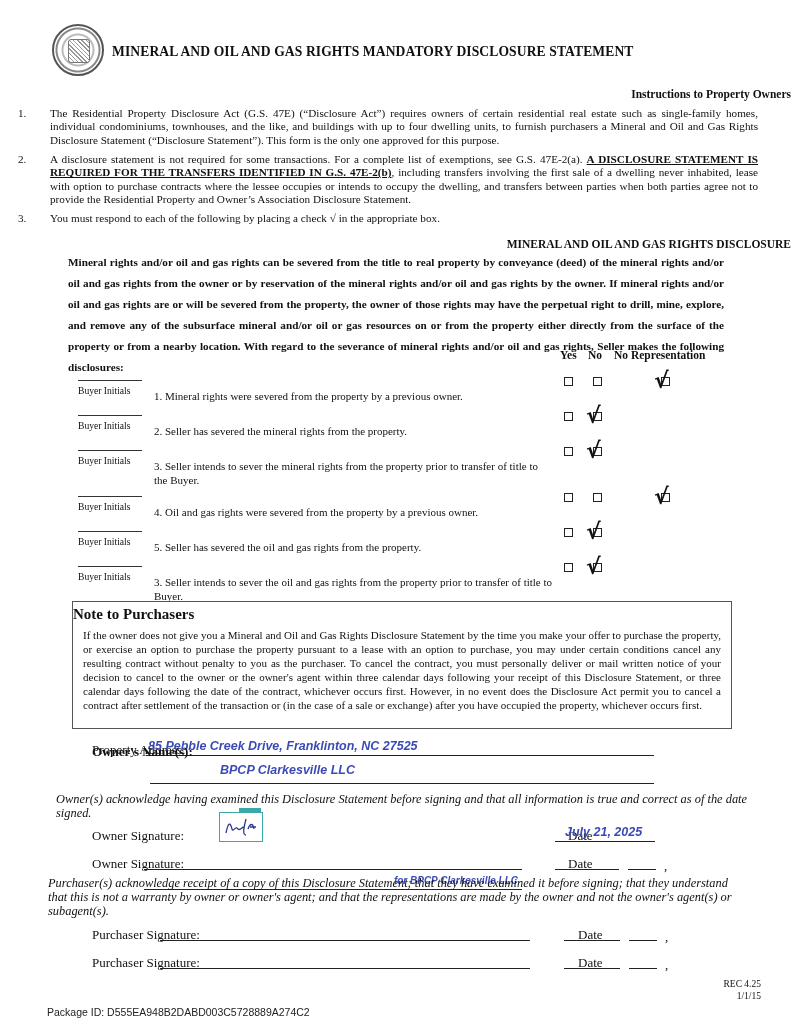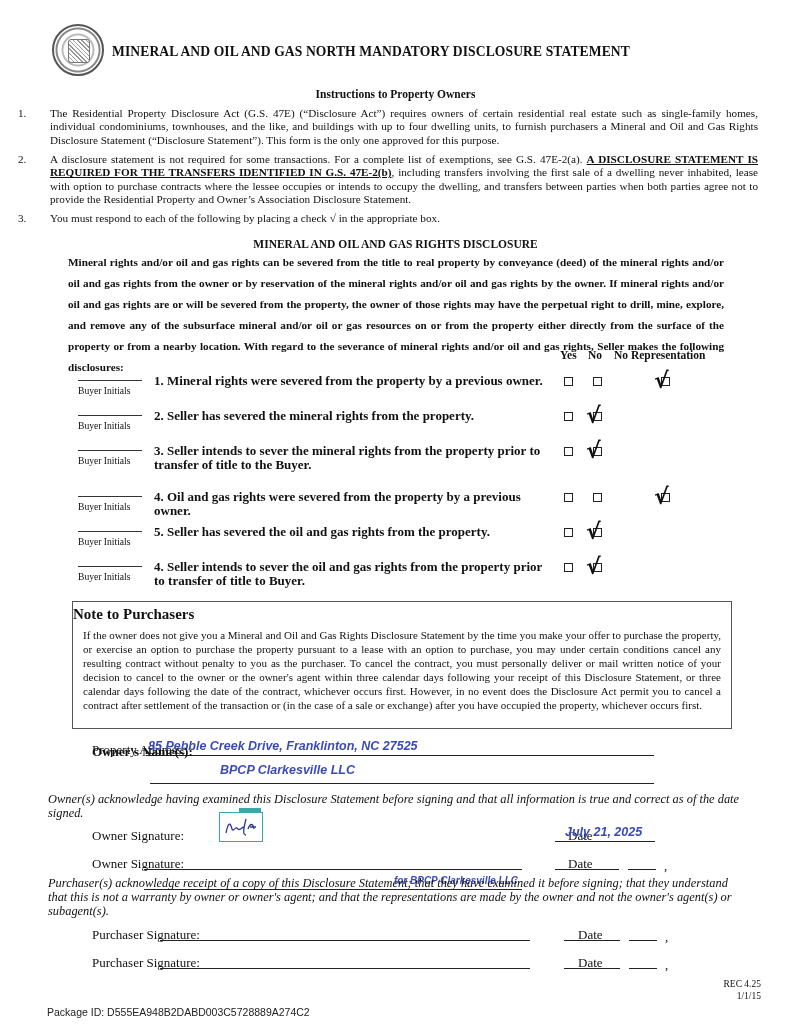--- a/index.html
+++ b/index.html
@@ -4,34 +4,34 @@
 <style>
   html, body { margin: 0; padding: 0; background: #ffffff; }
   body { width: 791px; height: 1024px; position: relative; overflow: hidden;
     font-family: "Liberation Serif", "DejaVu Serif", serif; color: #111; }
   .abs { position: absolute; }
   .seal { left: 52px; top: 24px; width: 52px; height: 52px; border-radius: 50%;
     border: 2px solid #555; box-sizing: border-box; background:
     radial-gradient(circle at 50% 50%, #fff 0 14px, #bbb 15px 16px, #fff 17px 20px, #888 21px 22px, #fff 23px); }
   .seal-inner { position:absolute; left:14px; top:13px; width:20px; height:22px; border:1px solid #777; border-radius:3px; background: repeating-linear-gradient(45deg,#999 0 1px,#fff 1px 3px); }
   .title { left: 112px; top: 44px; font-weight: bold; font-size: 13.6px; line-height: 16px; letter-spacing: 0.1px; }
-  .center-h { text-align: center; font-weight: bold; }
+  .center-h { text-align: right; font-weight: bold; }
   .instr-title { left: 0; width: 791px; top: 88px; font-size: 11.5px; }
   .list { left: 18px; width: 740px; font-size: 11.2px; line-height: 13.4px; }
   .list .num { position: absolute; left: 0; }
   .list .txt { margin-left: 32px; display: block; text-align: justify; }
   .u-bold { font-weight: bold; text-decoration: underline; }
   .disc-title { left: 0; width: 791px; top: 238px; font-size: 11.5px; }
   .disc-body { left: 68px; width: 656px; top: 252px; font-size: 11.2px; line-height: 21px; font-weight: bold; text-align: justify; }
   .col-h { top: 349px; font-size: 11.5px; font-weight: bold; }
   .row { left: 78px; width: 660px; height: 34px; }
   .initials { position: absolute; left: 0; top: 0; width: 64px; }
   .initials .line { border-top: 1px solid #333; width: 64px; height: 0; margin-top: 6px; }
   .initials .lbl { font-size: 9.6px; font-weight: normal; margin-top: 4px; white-space: nowrap; }
-  .q { position: absolute; left: 76px; top: 0; width: 400px; font-size: 13px; line-height: 13.5px; font-weight: bold; }
+  .q { position: absolute; left: 76px; top: 16px; width: 400px; font-size: 11px; line-height: 13.5px; font-weight: normal; }
   .box { position: absolute; width: 9px; height: 9px; border: 1px solid #222; box-sizing: border-box; }
   .check { position: absolute; font-size: 22px; line-height: 20px; font-weight: bold; font-family: "DejaVu Sans", sans-serif; }
   .note { left: 72px; top: 601px; width: 660px; height: 128px; border: 1.5px solid #555; box-sizing: border-box; }
   .note-title { position: absolute; left: 0; width: 100%; top: 4px; text-align: left; font-size: 15px; font-weight: bold; }
   .note-body { position: absolute; left: 10px; width: 638px; top: 26px; font-size: 11px; line-height: 14px; text-align: justify; }
   .field-lbl { font-size: 13px; margin-left: 44px; }
   .uline { border-bottom: 1px solid #222; height: 14px; }
   .blue { color: #3b4bb5; font-family: "Liberation Sans", "DejaVu Sans", sans-serif; font-style: italic; font-weight: bold; text-align: center; }
   .ital { font-style: italic; font-size: 12.4px; line-height: 14px; }
   .stamp { left: 219px; top: 812px; width: 44px; height: 30px; border: 1px solid #3aa8a8; box-sizing: border-box; }
@@ -39,21 +39,21 @@
   .footer-id { left: 38px; top: 1006px; font-family: "Liberation Sans", "DejaVu Sans", sans-serif; font-size: 10.5px; color: #222; padding-left: 9px; }
   .rev { right: 30px; top: 978px; font-size: 9.5px; line-height: 12px; text-align: right; }
 </style>
 </head>
 <body>
 
 <div class="abs seal">
     <div class="seal-inner"></div>
   </div>
 <div class="abs title">
-  <div>MINERAL AND OIL AND GAS NORTH MANDATORY DISCLOSURE STATEMENT</div>
+  <div>MINERAL AND OIL AND GAS RIGHTS MANDATORY DISCLOSURE STATEMENT</div>
 </div>
 
 <div class="abs center-h instr-title">Instructions to Property Owners</div>
 
 <div class="abs list" style="top:107px;">
   <span class="num">1.</span>
   <span class="txt">The Residential Property Disclosure Act (G.S. 47E) (“Disclosure Act”) requires owners of certain residential real estate such as single-family homes, individual condominiums, townhouses, and the like, and buildings with up to four dwelling units, to furnish purchasers a Mineral and Oil and Gas Rights Disclosure Statement (“Disclosure Statement”). This form is the only one approved for this purpose.</span>
 </div>
 <div class="abs list" style="top:153px;">
   <span class="num">2.</span>
@@ -126,42 +126,42 @@
   <div class="box" style="left:486px; top:3px;"></div>
   <div class="box" style="left:515px; top:3px;"></div>
   <div class="check" style="left:508px; top:-3px;">√</div>
 </div>
 
 <div class="abs row" style="top:560px;">
   <div class="initials">
       <div class="line"></div>
       <div class="lbl">Buyer Initials</div>
     </div>
-  <div class="q">4. Seller intends to sever the oil and gas rights from the property prior to transfer of title to Buyer.</div>
+  <div class="q">3. Seller intends to sever the oil and gas rights from the property prior to transfer of title to Buyer.</div>
   <div class="box" style="left:486px; top:3px;"></div>
   <div class="box" style="left:515px; top:3px;"></div>
   <div class="check" style="left:508px; top:-3px;">√</div>
 </div>
 
 <div class="abs note">
   <div class="note-title">Note to Purchasers</div>
   <div class="note-body">If the owner does not give you a Mineral and Oil and Gas Rights Disclosure Statement by the time you make your offer to purchase the property, or exercise an option to purchase the property pursuant to a lease with an option to purchase, you may under certain conditions cancel any resulting contract without penalty to you as the purchaser. To cancel the contract, you must personally deliver or mail written notice of your decision to cancel to the owner or the owner's agent within three calendar days following your receipt of this Disclosure Statement, or three calendar days following the date of the contract, whichever occurs first. However, in no event does the Disclosure Act permit you to cancel a contract after settlement of the transaction or (in the case of a sale or exchange) after you have occupied the property, whichever occurs first.</div>
 </div>
 
 <div class="abs field-lbl" style="left:48px; top:742px;">Property Address:</div>
 <div class="abs uline" style="left:146px; top:741px; width:508px;">
   <span class="blue" style="font-size:12.5px; position:absolute; left:2px; top:-2px;">85 Pebble Creek Drive, Franklinton, NC 27525</span>
 </div>
 
 <div class="abs field-lbl" style="left:48px; top:744px;font-weight:bold;">Owner's Name(s):</div>
 <div class="abs uline" style="left:150px; top:769px; width:504px;">
   <span class="blue" style="font-size:12.5px; position:absolute; left:70px; top:-6px;">BPCP Clarkesville LLC</span>
 </div>
 
-<div class="abs ital" style="left:48px; top:792px; width:700px;">Owner(s) acknowledge having examined this Disclosure Statement before signing and that all information is true and correct as of the date signed.</div>
+<div class="abs ital" style="left:56px; top:792px; width:700px;">Owner(s) acknowledge having examined this Disclosure Statement before signing and that all information is true and correct as of the date signed.</div>
 
 <div class="abs field-lbl" style="left:48px; top:828px;">Owner Signature:</div>
 <div class="abs uline" style="left:144px; top:827px; width:378px;margin-top:48px;">
   <span class="blue" style="font-size:10px; position:absolute; right:4px; top:0px;">for BPCP Clarkesville LLC</span>
 </div>
 <div class="abs stamp">
   <div class="stamp-tag"></div>
   <svg width="42" height="28" viewBox="0 0 42 28">
     <path d="M6 20 C8 10, 10 8, 12 16 C13 20, 16 12, 18 16 C20 18, 22 14, 24 14 M26 6 C24 14, 22 22, 26 22 M28 16 C30 10, 33 10, 34 16 M30 14 L36 14" stroke="#2b3a8f" stroke-width="1.3" fill="none"></path>
   </svg>

